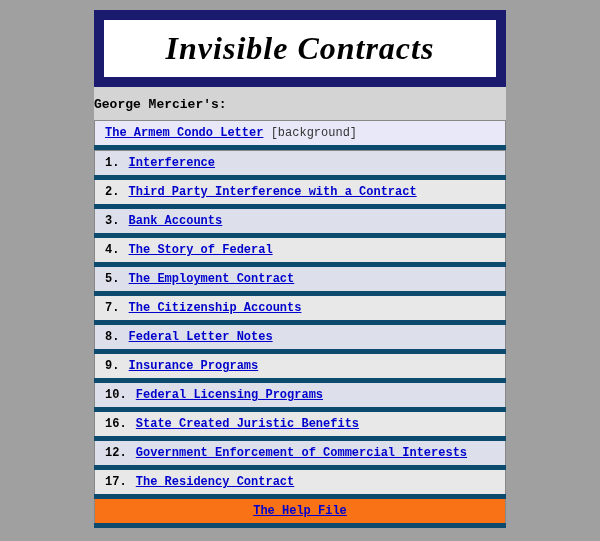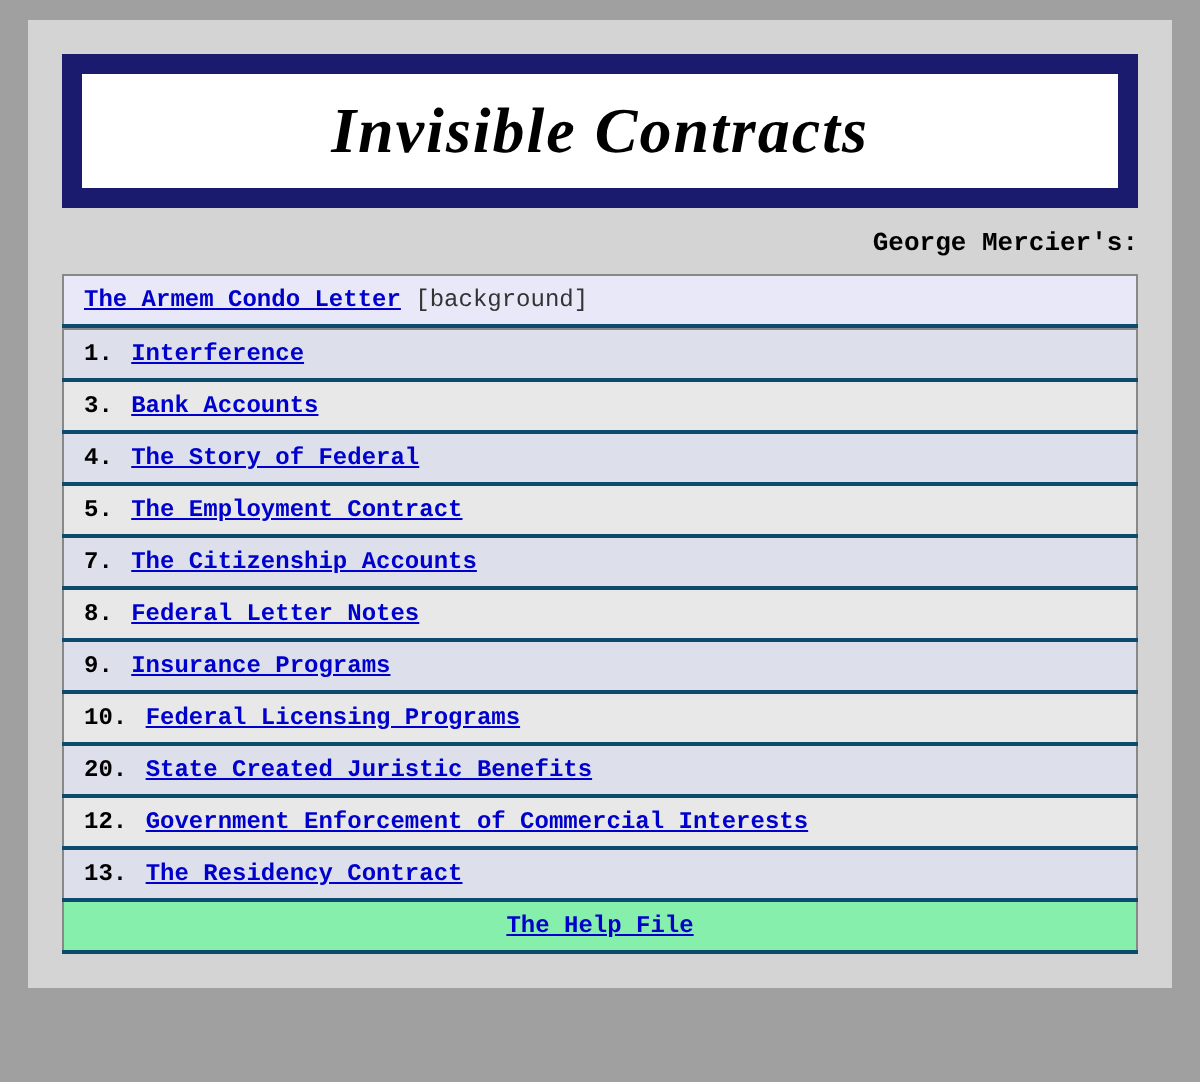--- a/index.html
+++ b/index.html
@@ -13,22 +13,22 @@
       display: flex;
       justify-content: center;
       align-items: flex-start;
       min-height: 541px;
       padding: 10px;
       font-family: 'Courier New', Courier, monospace;
     }
 
     .page-container {
       background-color: #d4d4d4;
-      width: 572px;
-      padding: 17px;
+      width: 412px;
+      padding: 0;
     }
 
     .header-box {
       border: 4px solid #1a1a6e;
       background-color: #1a1a6e;
       padding: 4px;
       margin-bottom: 10px;
     }
 
     .header-inner {
@@ -41,37 +41,37 @@
     .header-title {
       font-family: 'Times New Roman', Times, serif;
       font-size: 32px;
       font-weight: bold;
       font-style: italic;
       color: #000;
       letter-spacing: 1px;
     }
 
     .author-line {
-      text-align: right;
+      text-align: left;
       font-size: 13px;
       font-weight: bold;
       color: #000;
       margin-bottom: 8px;
       font-family: 'Courier New', Courier, monospace;
     }
 
     .toc-table {
       width: 100%;
       border-collapse: collapse;
       background-color: #e8e8e8;
       border: 1px solid #888;
     }
 
     .toc-table tr {
-      border-bottom: 2px solid #0c4a6e;
+      border-bottom: 5px solid #0c4a6e;
     }
 
     .toc-table td {
       padding: 5px 10px;
       font-size: 12px;
       color: #000;
       font-family: 'Courier New', Courier, monospace;
     }
 
     .toc-table tr:nth-child(odd) {
@@ -99,21 +99,21 @@
     .background-text {
       color: #333;
       font-size: 12px;
     }
 
     .top-row td {
       background-color: #e8e8f8;
     }
 
     .bottom-row td {
-      background-color: #86efac;
+      background-color: #f97316;
       text-align: center;
     }
   </style>
 </head>
 <body>
 
 <div class="page-container">
 
   <div class="header-box">
     <div class="header-inner">
@@ -134,20 +134,23 @@
       </tr>
     </tbody>
   </table>
 
   <table class="toc-table">
     <tbody id="toc-body">
     <tr>
           <td><span class="entry-num">1. </span><a class="toc-link" href="#">Interference</a></td>
         </tr>
         <tr>
+          <td><span class="entry-num">2. </span><a class="toc-link" href="#">Third Party Interference with a Contract</a></td>
+        </tr>
+        <tr>
           <td><span class="entry-num">3. </span><a class="toc-link" href="#">Bank Accounts</a></td>
         </tr>
         <tr>
           <td><span class="entry-num">4. </span><a class="toc-link" href="#">The Story of Federal</a></td>
         </tr>
         <tr>
           <td><span class="entry-num">5. </span><a class="toc-link" href="#">The Employment Contract</a></td>
         </tr>
         <tr>
           <td><span class="entry-num">7. </span><a class="toc-link" href="#">The Citizenship Accounts</a></td>
@@ -155,27 +158,27 @@
         <tr>
           <td><span class="entry-num">8. </span><a class="toc-link" href="#">Federal Letter Notes</a></td>
         </tr>
         <tr>
           <td><span class="entry-num">9. </span><a class="toc-link" href="#">Insurance Programs</a></td>
         </tr>
         <tr>
           <td><span class="entry-num">10. </span><a class="toc-link" href="#">Federal Licensing Programs</a></td>
         </tr>
         <tr>
-          <td><span class="entry-num">20. </span><a class="toc-link" href="#">State Created Juristic Benefits</a></td>
+          <td><span class="entry-num">16. </span><a class="toc-link" href="#">State Created Juristic Benefits</a></td>
         </tr>
         <tr>
           <td><span class="entry-num">12. </span><a class="toc-link" href="#">Government Enforcement of Commercial Interests</a></td>
         </tr>
         <tr>
-          <td><span class="entry-num">13. </span><a class="toc-link" href="#">The Residency Contract</a></td>
+          <td><span class="entry-num">17. </span><a class="toc-link" href="#">The Residency Contract</a></td>
         </tr>
         <tr class="bottom-row">
           <td><a class="toc-link" href="#">The Help File</a></td>
         </tr>
       </tbody>
   </table>
 
 </div>
 
 </body></html>

